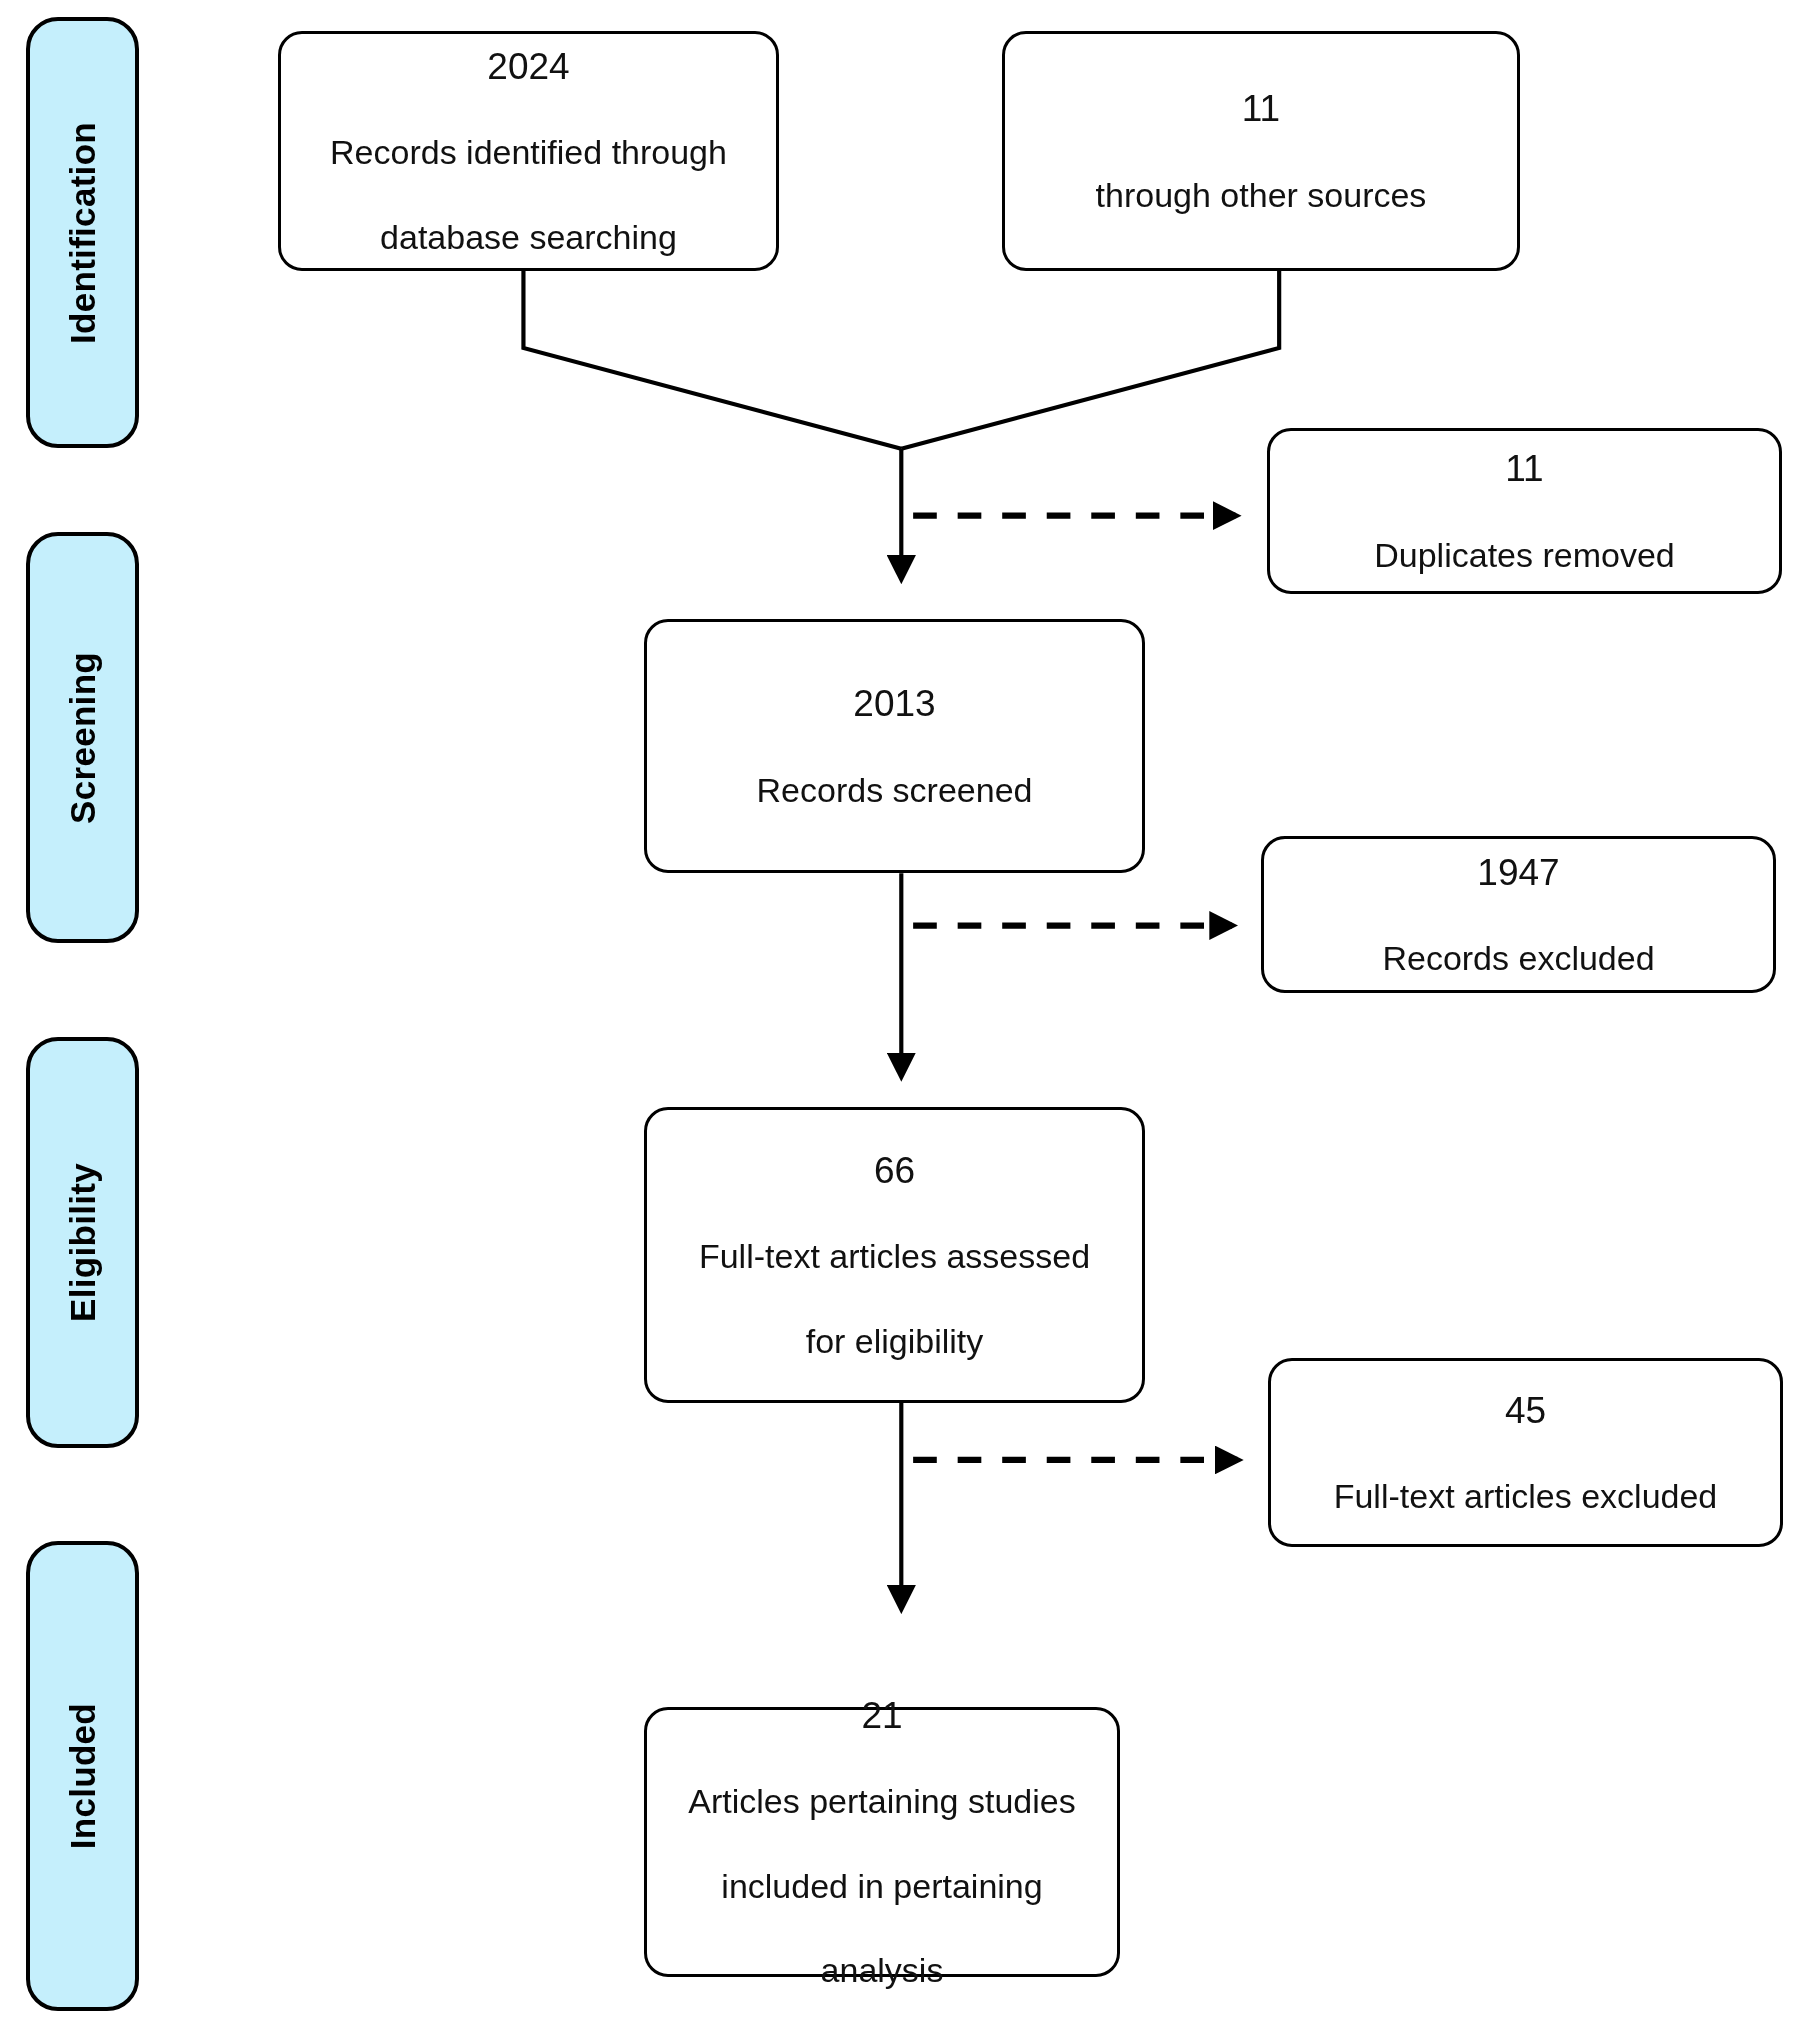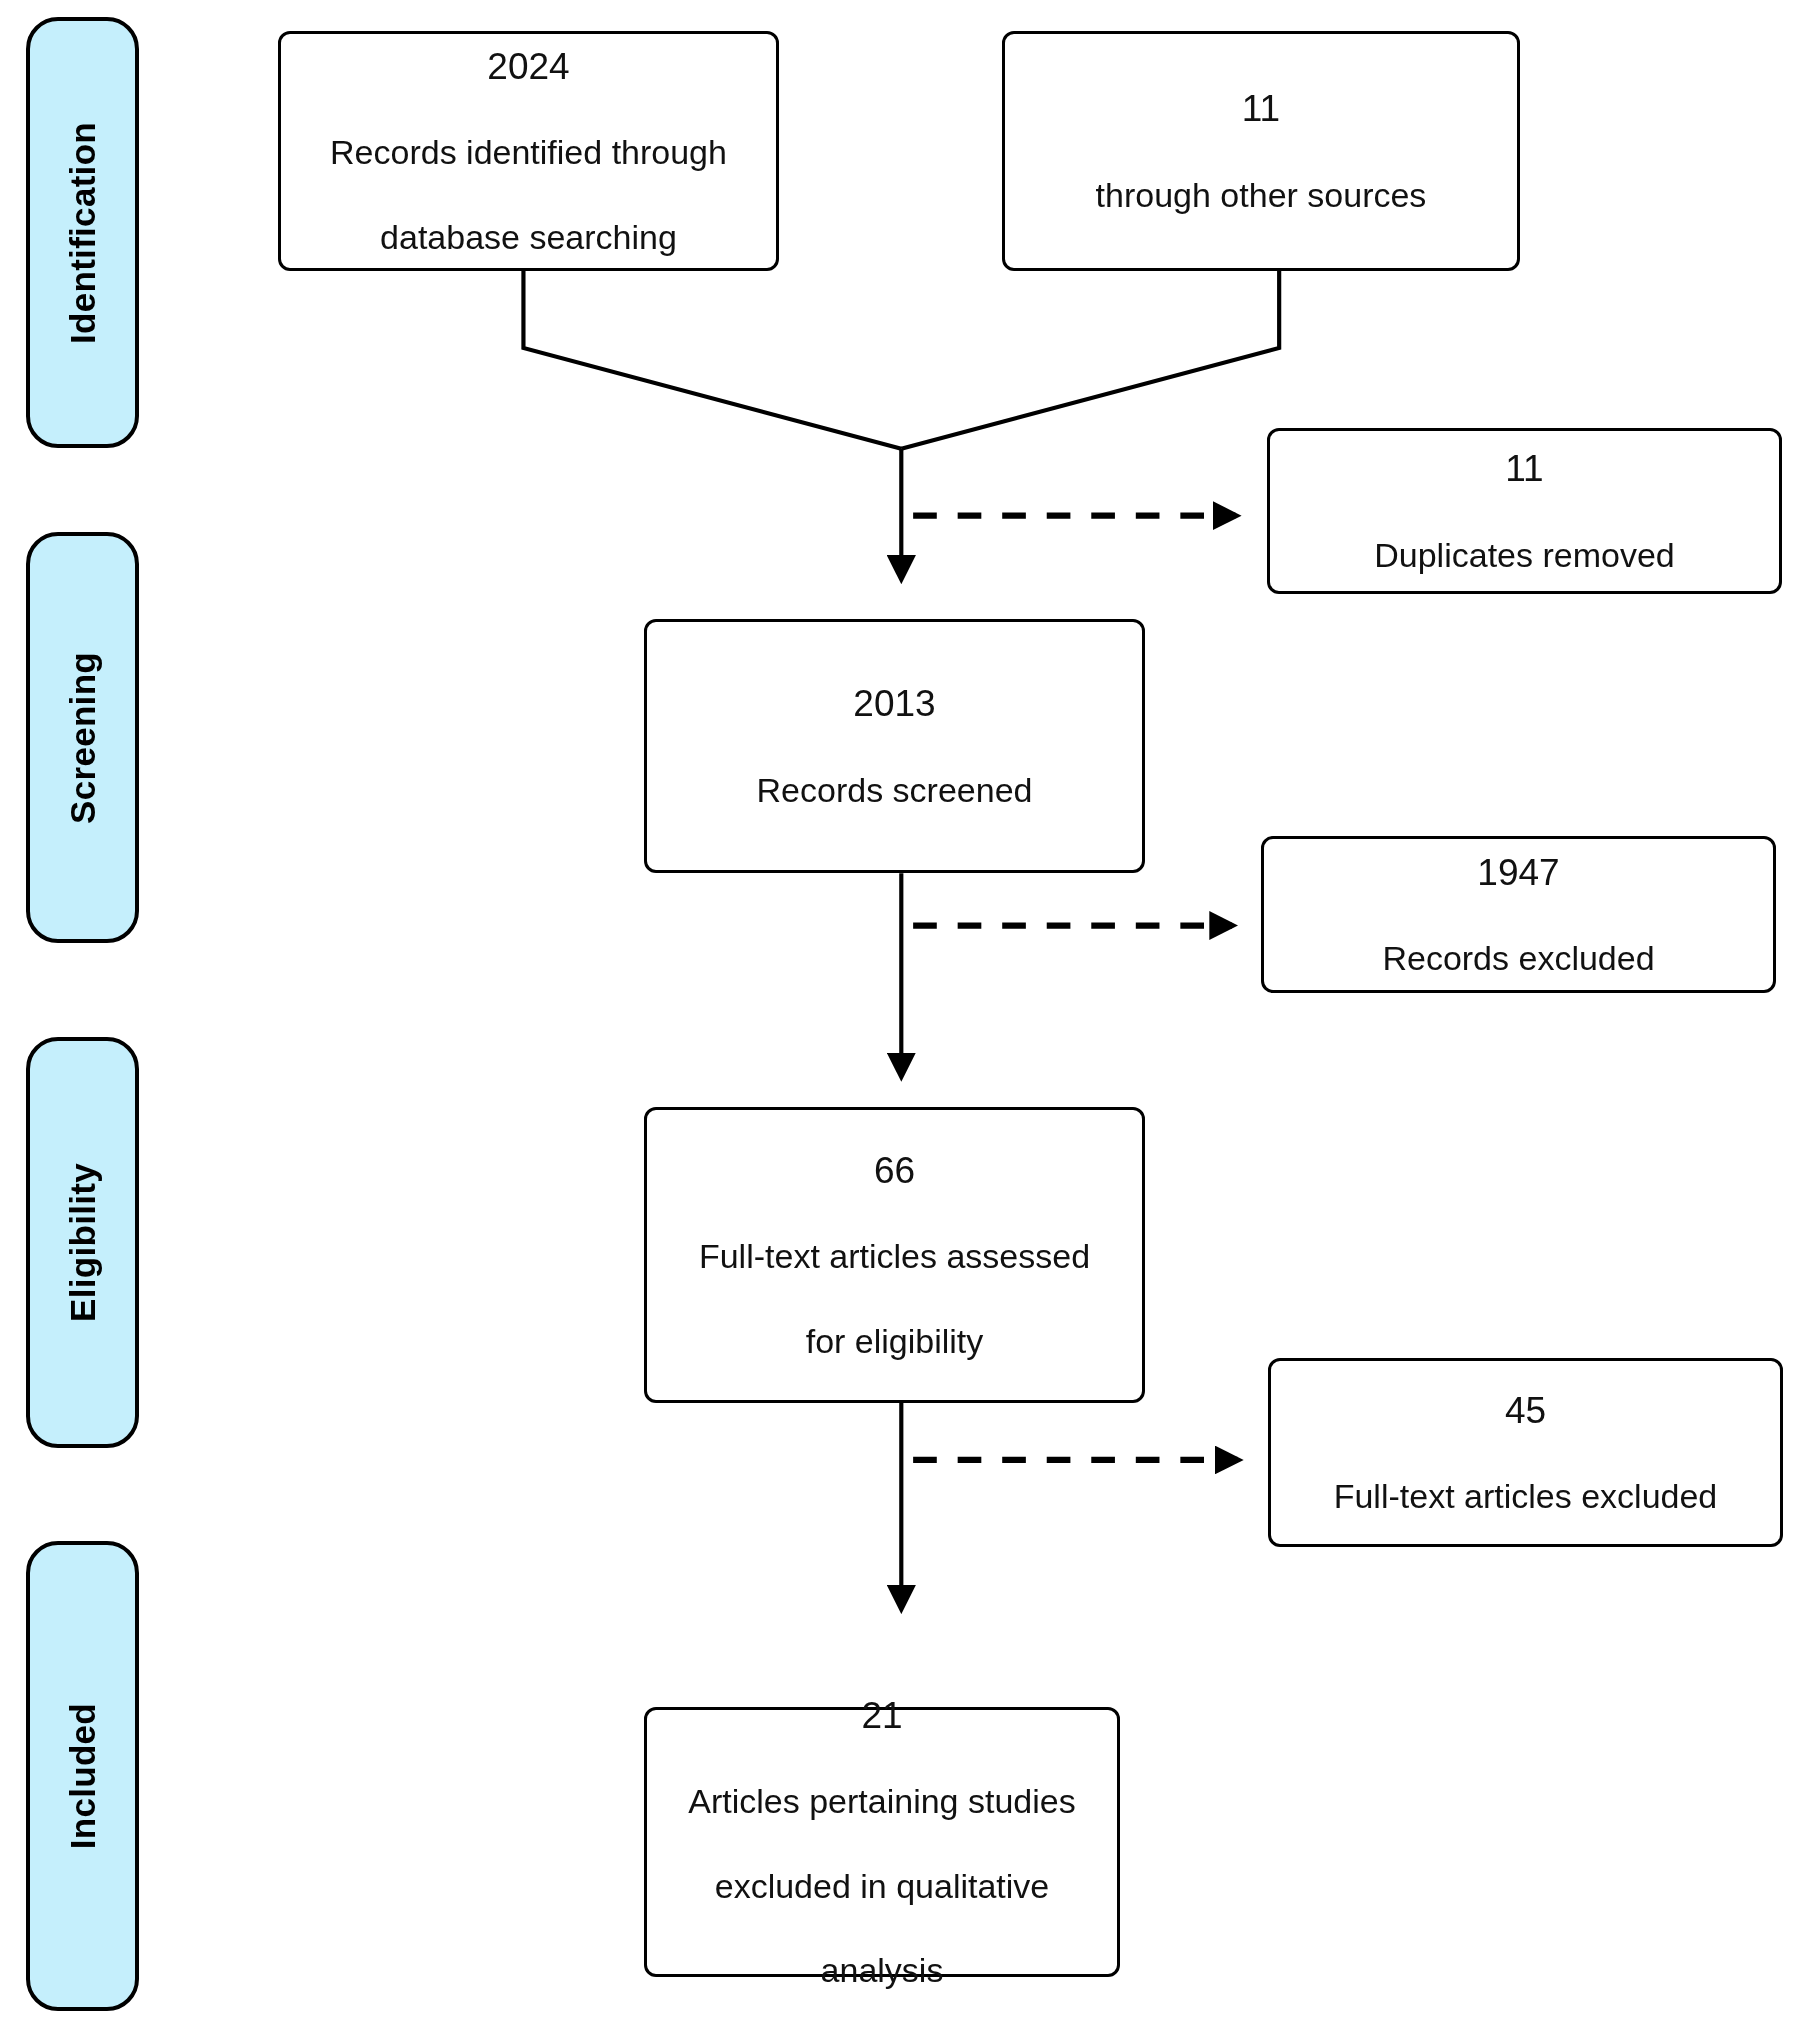--- a/index.html
+++ b/index.html
@@ -40,21 +40,21 @@
     white-space: nowrap;
     line-height: 1;
   }
 
   
   .flow-box {
     position: absolute;
     box-sizing: border-box;
     background: #ffffff;
     border: 3.5px solid #000000;
-    border-radius: 12px;
+    border-radius: 24px;
     display: flex;
     flex-direction: column;
     align-items: center;
     justify-content: center;
     text-align: center;
     padding: 7px 16px;
   }
   .flow-num {
     font-size: 37px;
     color: #111111;
@@ -173,18 +173,18 @@
   </div>
 
   <div class="flow-box" style="left:1268px; top:1358px; width:515px; height:189px;">
     <div class="flow-num">45</div>
     <div class="flow-text">Full-text articles excluded</div>
   </div>
 
   <div class="flow-box" style="left:644px; top:1707px; width:476px; height:270px;">
     <div class="flow-num">21</div>
     <div class="flow-text">Articles pertaining studies</div>
-    <div class="flow-text">excluded in qualitative</div>
+    <div class="flow-text">included in pertaining</div>
     <div class="flow-text">analysis</div>
   </div>
 
 </div>
 
 
 </body></html>

